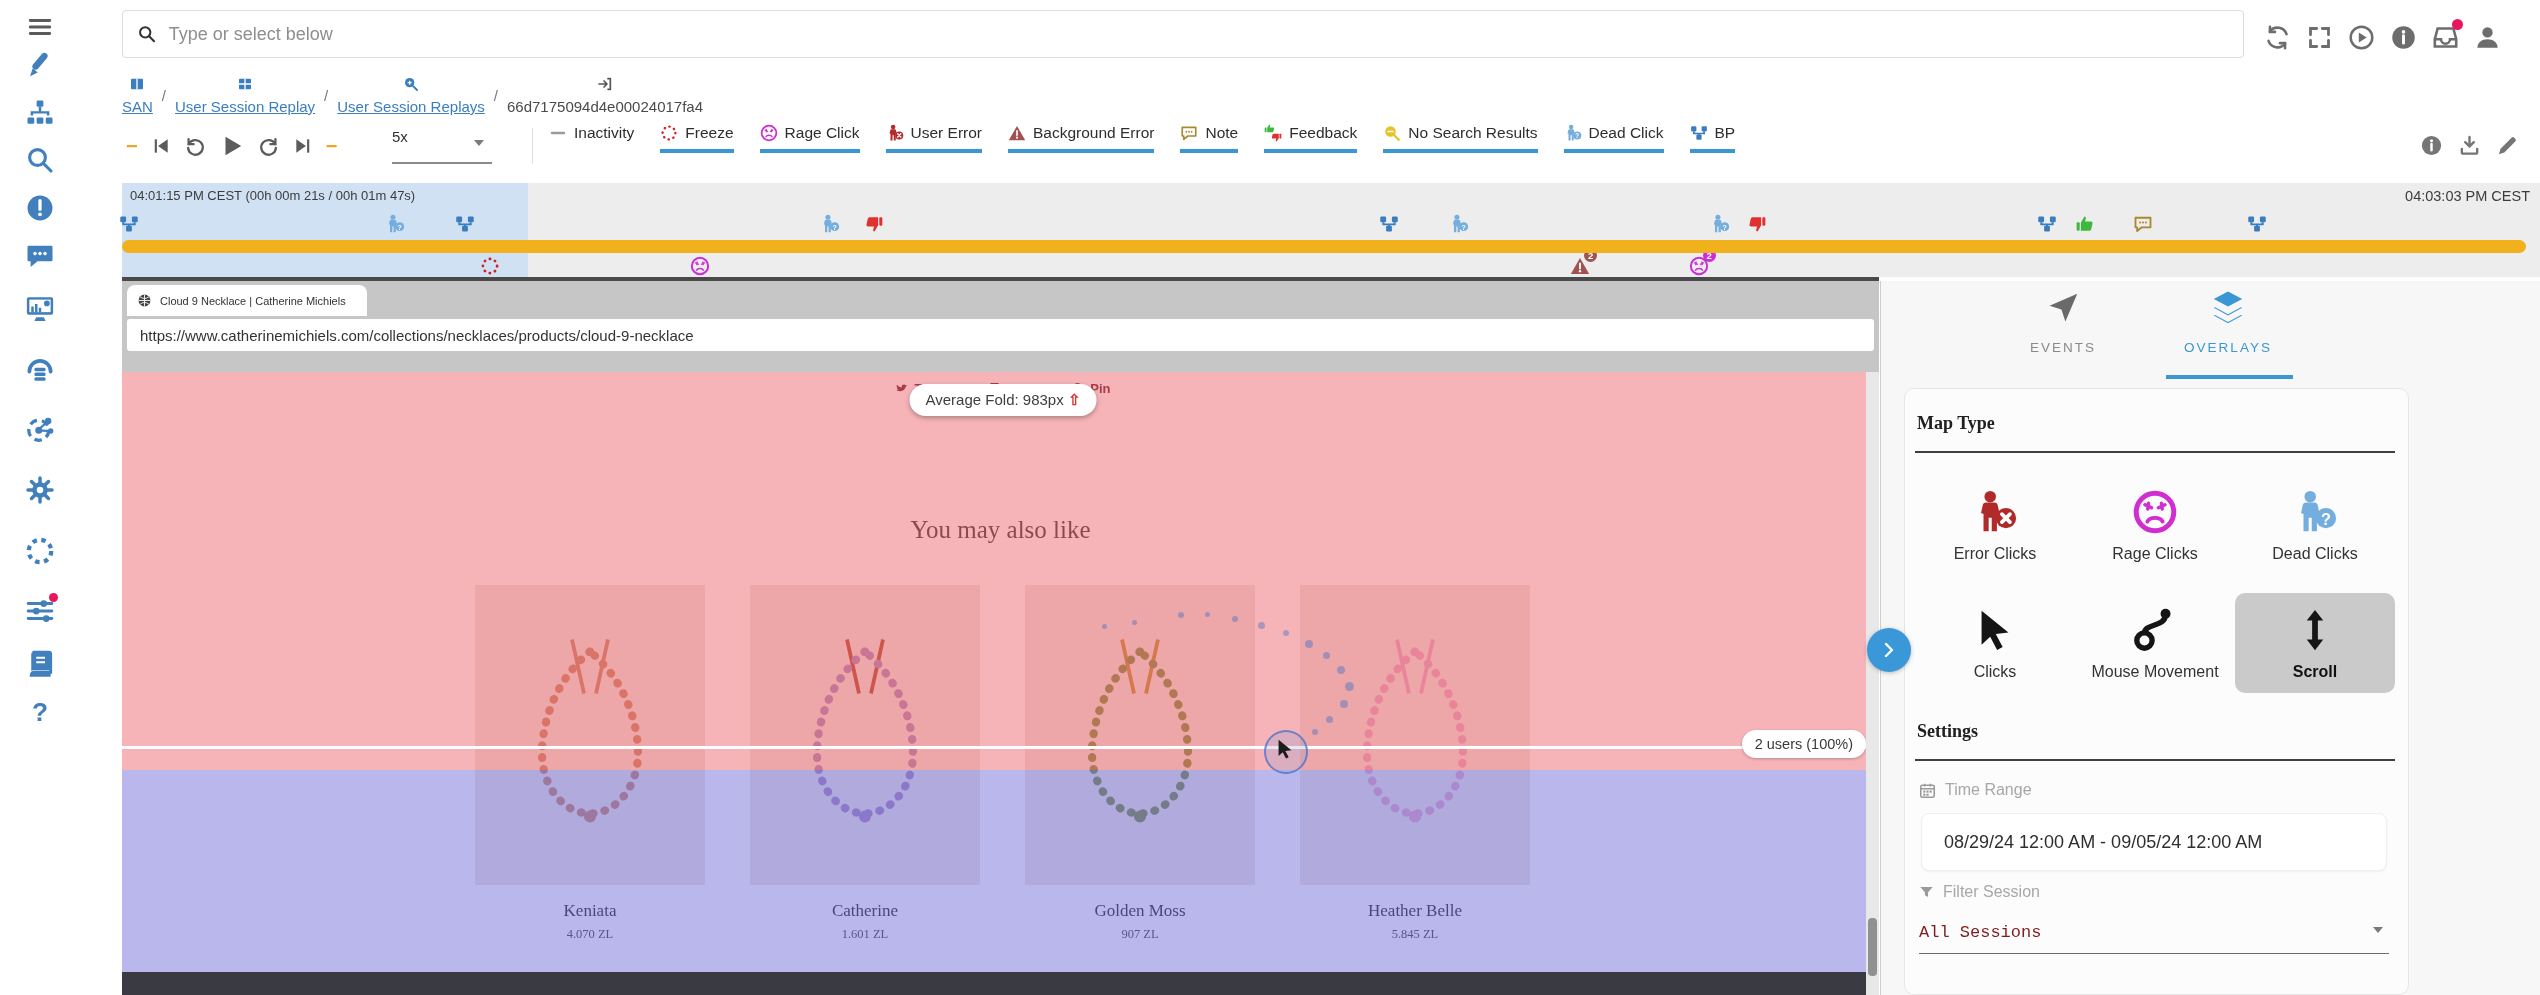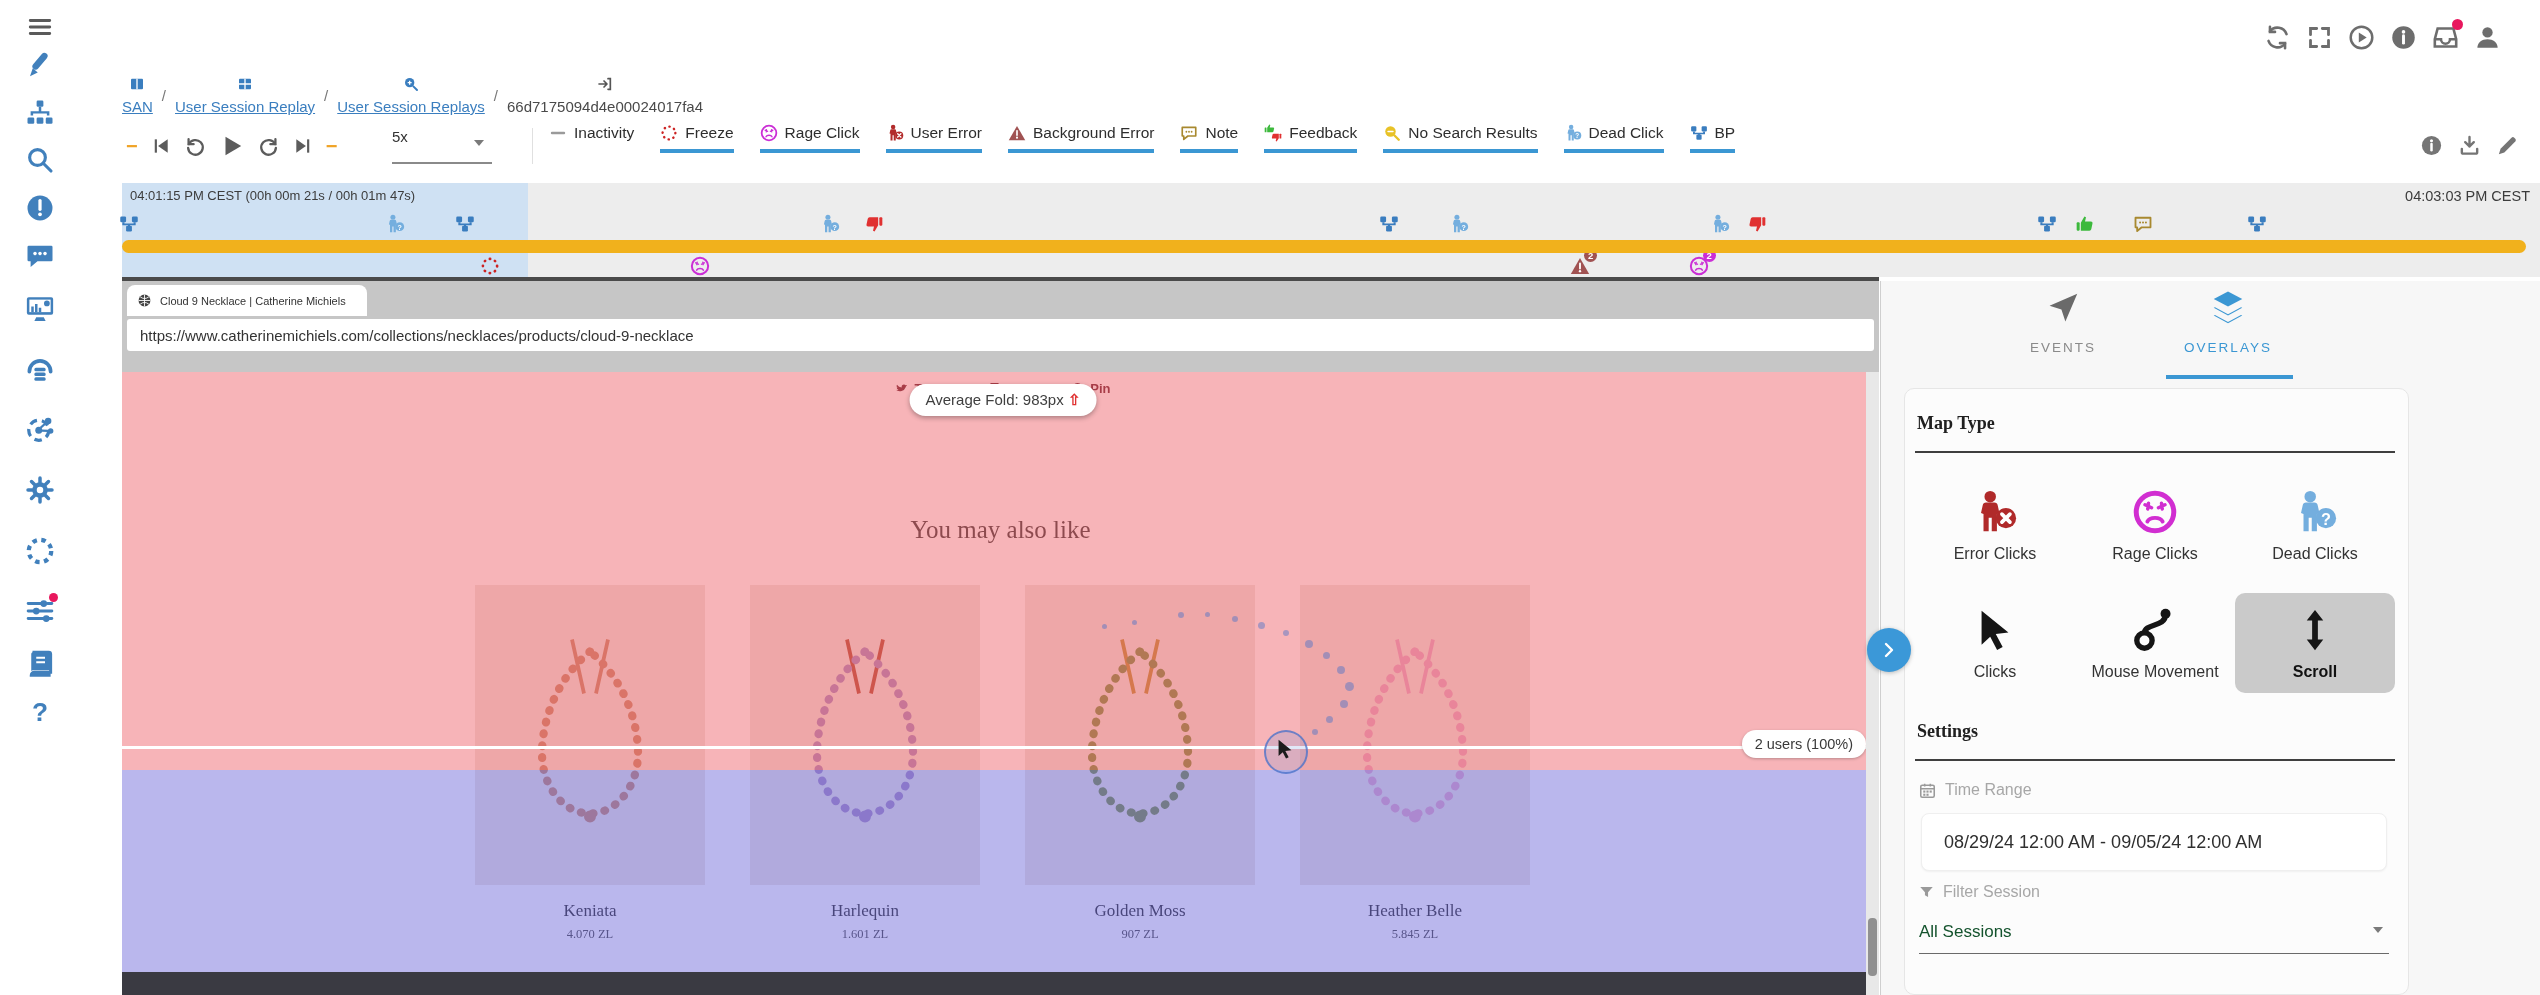--- a/index.html
+++ b/index.html
@@ -80,21 +80,21 @@
   #tab-underline{position:absolute;left:285px;top:94px;width:127px;height:4px;background:#3b97d3;}
   #pcard{position:absolute;left:23px;top:107px;width:505px;height:607px;background:#fcfcfc;border:1px solid #e6e6e6;border-radius:10px;box-sizing:border-box;}
   .sec-title{position:absolute;left:12px;font-size:18px;font-weight:bold;color:#202020;font-family:Liberation Serif, serif;}
   .sec-hr{position:absolute;left:10px;width:480px;border-top:2px solid #3f3f3f;}
   .mt-cell{position:absolute;width:160px;text-align:center;cursor:pointer;border-radius:10px;}
   .mt-cell .lbl{margin-top:6px;font-size:16px;color:#333;}
   .mt-cell.selected{background:#cacaca;}
   .mt-cell.selected .lbl{font-weight:bold;color:#111;}
   .set-label{position:absolute;left:14px;display:flex;align-items:center;gap:9px;font-size:16px;color:#a7a7a7;}
   #time-input{position:absolute;left:16px;top:424px;width:466px;height:58px;background:#fff;border:1px solid #efefef;border-radius:8px;box-shadow:0 1px 2px rgba(0,0,0,0.05);font-size:18px;color:#2f2f2f;display:flex;align-items:center;padding-left:22px;box-sizing:border-box;cursor:pointer;}
-  #filter-select{position:absolute;left:14px;top:522px;width:470px;height:42px;border-bottom:1px solid #6a6a6a;font-size:17px;color:#14532d;display:flex;align-items:center;cursor:pointer;}
+  #filter-select{position:absolute;left:14px;top:522px;width:470px;height:42px;border-bottom:1px solid #6a6a6a;font-size:17px;color:#7f1d1d;display:flex;align-items:center;cursor:pointer;font-family:Liberation Mono, monospace;}
   #filter-select .caret{position:absolute;right:6px;top:16px;}
   #collapse-btn{left:1867px;top:628px;width:44px;height:44px;border-radius:50%;background:#3b98d8;z-index:10;display:flex;align-items:center;justify-content:center;cursor:pointer;box-shadow:0 1px 4px rgba(0,0,0,0.25);}
 </style>
 </head>
 <body>
 
 <div id="app">
 
   <div id="sidebar">
       <span class="sb-ic" style="left: 27px; top: 14px; width: 26px; height: 26px; color: rgb(90, 90, 90);"><svg viewBox="0 0 24 24">
@@ -184,20 +184,29 @@
       <span class="sb-ic" style="left: 25px; top: 649px; width: 30px; height: 30px; color: rgb(65, 128, 188);"><svg viewBox="0 0 24 24">
           <path d="M6 2.5h13a1.5 1.5 0 0 1 1.5 1.5v14.5H7.5A2.5 2.5 0 0 0 5 21h15.5" fill="none" stroke="currentColor" stroke-width="2.4"></path>
           <path d="M6 2.5h13a1.5 1.5 0 0 1 1.5 1.5v13H6.5a2 2 0 0 0-1.5.6V4a1.5 1.5 0 0 1 1-1.5z" fill="currentColor"></path>
           <path d="M9 7h7M9 10.5h7" stroke="#fff" stroke-width="1.6"></path>
         </svg></span>
       <span class="sb-ic" style="left: 25px; top: 698px; width: 30px; height: 30px; color: rgb(65, 128, 188);"><svg viewBox="0 0 24 24">
           <text x="12" y="18" font-size="21" font-weight="bold" text-anchor="middle" fill="currentColor" font-family="Liberation Sans,sans-serif">?</text>
         </svg></span>
     </div>
 
+  <div class="abs" id="searchbox">
+    <span class="icon" style="width:20px;height:20px;color:#333">
+        <svg viewBox="0 0 24 24">
+          <circle cx="10" cy="10" r="6.3" fill="none" stroke="currentColor" stroke-width="2.5"></circle>
+          <path d="M14.8 14.8l6 6" stroke="currentColor" stroke-width="2.5" stroke-linecap="round"></path>
+        </svg>
+      </span>
+    <input placeholder="Type or select below" style="">
+  </div>
   <div class="abs" id="topright">
       <span class="tr-ic"><svg viewBox="0 0 24 24">
           <g fill="none" stroke="currentColor" stroke-width="2.3" stroke-linecap="round">
             <path d="M20 9A8.5 8.5 0 0 0 5.3 6.5"></path>
             <path d="M5.3 2.5v4.5h4.5"></path>
             <path d="M4 15a8.5 8.5 0 0 0 14.7 2.5"></path>
             <path d="M18.7 21.5V17h-4.5"></path>
           </g>
         </svg></span>
       <span class="tr-ic"><svg viewBox="0 0 24 24">
@@ -636,21 +645,21 @@
           <div class="pprice">4.070 ZL</div>
         </div>
         <div class="pcard" style="left: 628px; top: 213px;">
           <div class="pimg">
             <svg viewBox="0 0 100 140" width="150" height="225">
               <path d="M38 6 L46 42 M62 6 L54 42" stroke="#b35039" stroke-width="2.5" fill="none"></path>
               <path d="M50 14 C26 34 18 62 18 82 a32 40 0 0 0 64 0 C82 62 74 34 50 14" fill="none" stroke="#a98bc0" stroke-width="5.5" stroke-dasharray="0.5 7.5" stroke-linecap="round"></path>
               <circle cx="50" cy="124" r="4" fill="#a98bc0"></circle>
             </svg>
           </div>
-          <div class="pname">Harlequin</div>
+          <div class="pname">Catherine</div>
           <div class="pprice">1.601 ZL</div>
         </div>
         <div class="pcard" style="left: 903px; top: 213px;">
           <div class="pimg">
             <svg viewBox="0 0 100 140" width="150" height="225">
               <path d="M38 6 L46 42 M62 6 L54 42" stroke="#c0903a" stroke-width="2.5" fill="none"></path>
               <path d="M50 14 C26 34 18 62 18 82 a32 40 0 0 0 64 0 C82 62 74 34 50 14" fill="none" stroke="#7e9147" stroke-width="5.5" stroke-dasharray="0.5 7.5" stroke-linecap="round"></path>
               <circle cx="50" cy="124" r="4" fill="#7e9147"></circle>
             </svg>
           </div>

